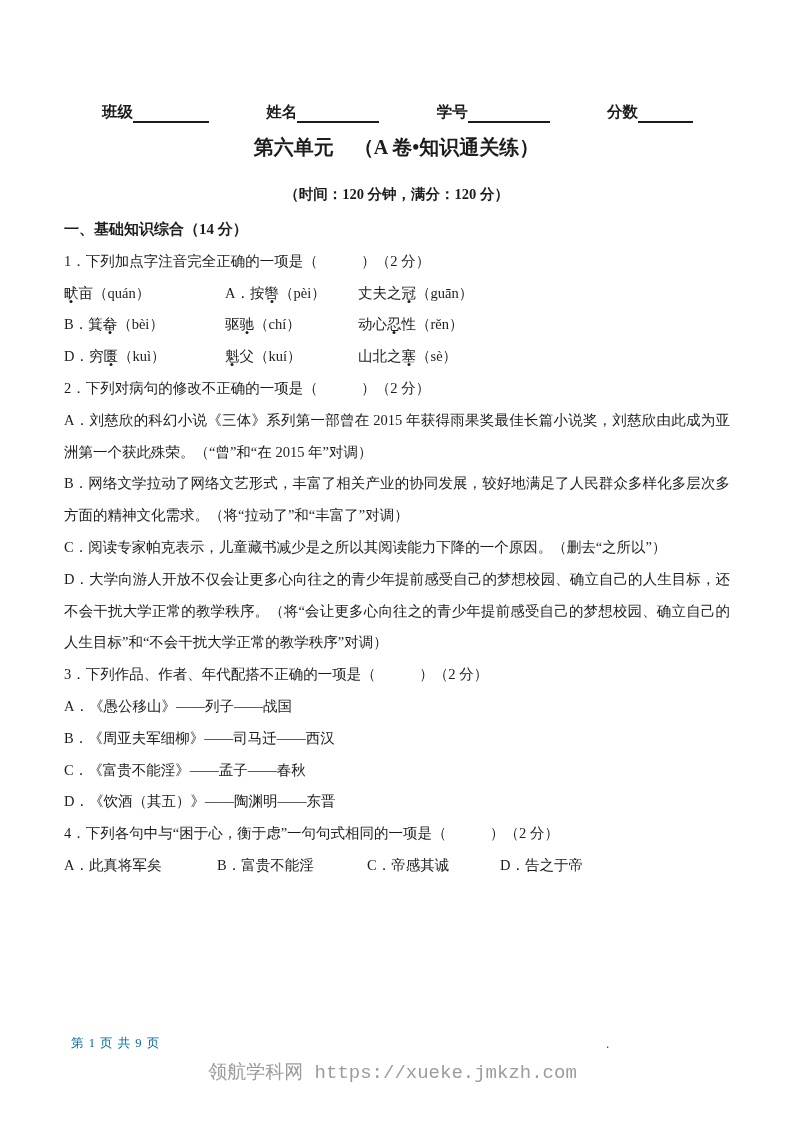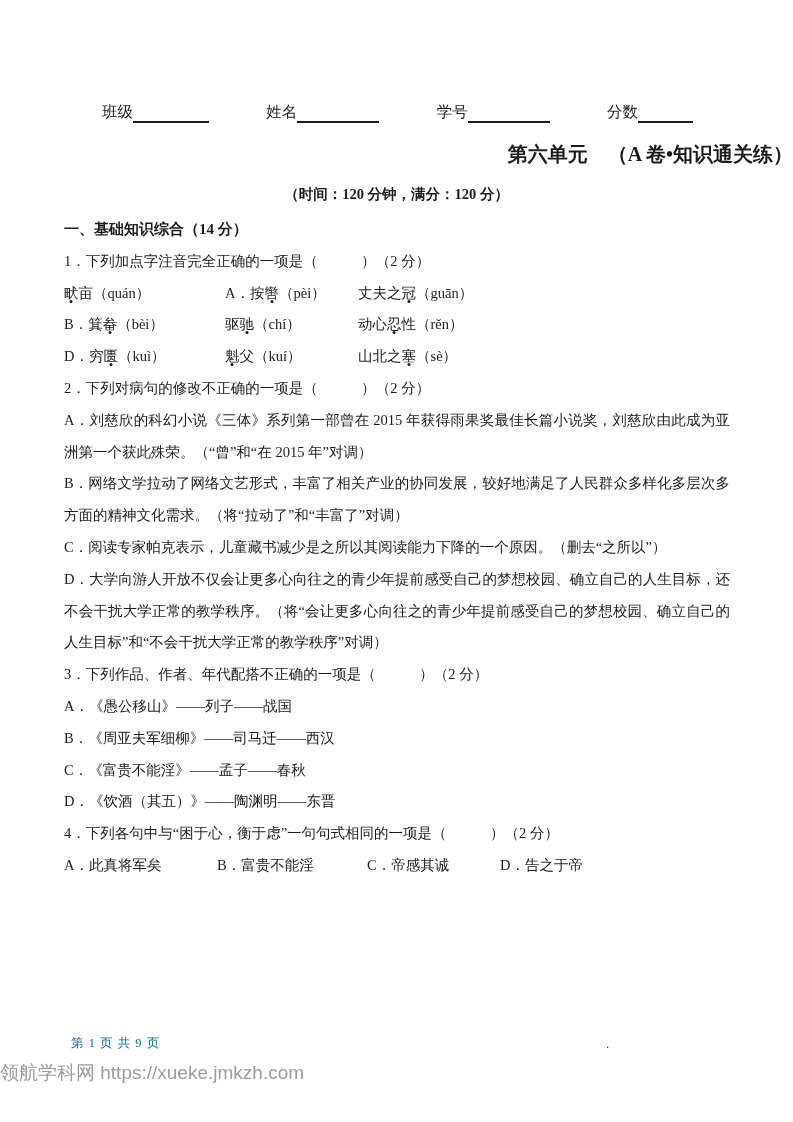--- a/index.html
+++ b/index.html
@@ -9,29 +9,29 @@
     margin:0 auto;
     background:#ffffff;
     color:#1c1c1c;
     font-family:"Liberation Serif","DejaVu Serif",serif;
     overflow:hidden;
   }
   
   .fill-line {
     position:absolute; top:101px; left:102px; right:100px;
     display:flex; justify-content:space-between; align-items:flex-end;
-    font-weight:400; font-size:15.5px; line-height:22px;
+    font-weight:700; font-size:15.5px; line-height:22px;
   }
   .fill-field { display:flex; align-items:flex-end; }
   .u { display:inline-block; border-bottom:2px solid #1c1c1c; height:17px; }
   .u1 { width:76px; } .u2 { width:82px; } .u3 { width:82px; } .u4 { width:55px; }
   
   .title {
-    position:absolute; top:139px; left:0; right:0;
-    text-align:right; font-weight:700; font-size:20px; line-height:30px;
+    position:absolute; top:132px; left:0; right:0;
+    text-align:center; font-weight:700; font-size:20px; line-height:30px;
   }
   .subtitle {
     position:absolute; top:183px; left:0; right:0;
     text-align:center; font-weight:700; font-size:14.5px; line-height:22px;
   }
   
   .content {
     position:absolute; top:214px; left:64px; right:63px;
     font-size:14.5px; line-height:31.8px;
     text-align:justify; text-justify:inter-ideograph;
@@ -53,21 +53,22 @@
   .page-num {
     position:absolute; left:71px; top:1034px;
     font-size:12.5px; line-height:18px; letter-spacing:1px; color:#0369a1;
   }
   .stray-mark {
     position:absolute; left:606px; top:1036px;
     font-size:13px; color:#3a3a3a;
   }
   .watermark {
     position:absolute; left:0; right:8px; top:1060px;
-    font-family:Liberation Sans, sans-serif;
+    text-align:center;
+    font-family:Liberation Mono, monospace;
     font-size:19px; line-height:26px; color:#9c9c9c;
   }
 </style>
 </head>
 <body>
 
 <div class="page">
 
   <div class="fill-line">
     <div class="fill-field">

